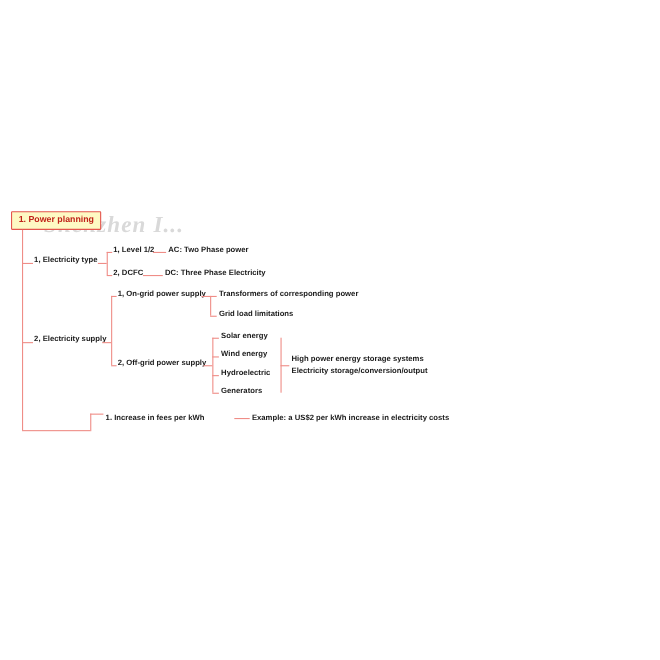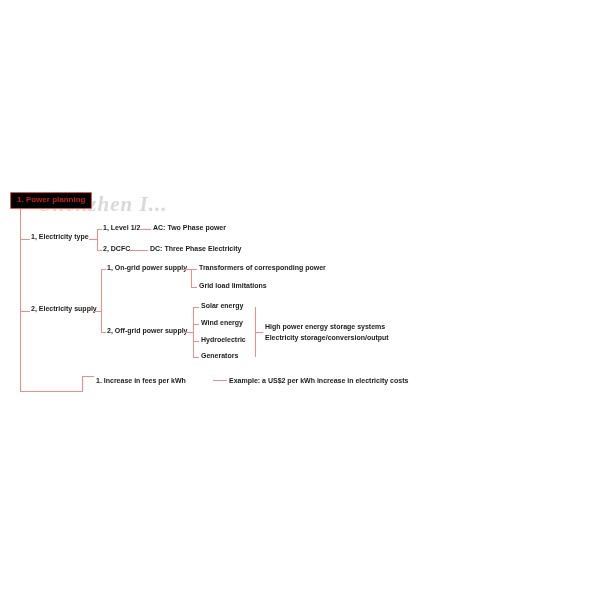--- a/index.html
+++ b/index.html
@@ -30,21 +30,21 @@
   }
   .node {
     position: absolute;
     white-space: nowrap;
     font-size: 7px;
     font-weight: bold;
     color: #1a1a1a;
     line-height: 10px;
   }
   .root {
-    background: #000000;
+    background: #fef9c3;
     border: 1px solid #e4564d;
     color: #c0231a;
     font-size: 8px;
     font-weight: bold;
     padding: 2px 6px 3px 6px;
     border-radius: 1px;
   }
   .conn {
     position: absolute;
     background: #ef8d87;

